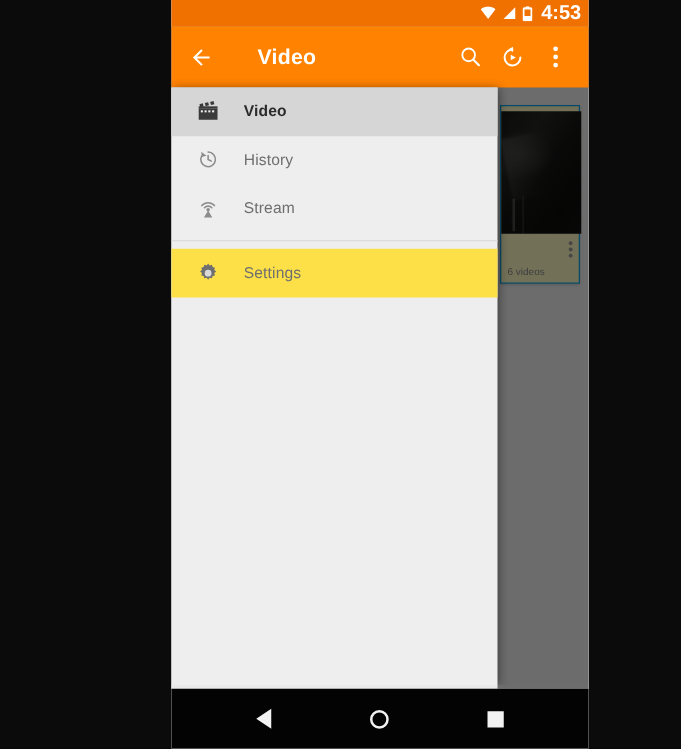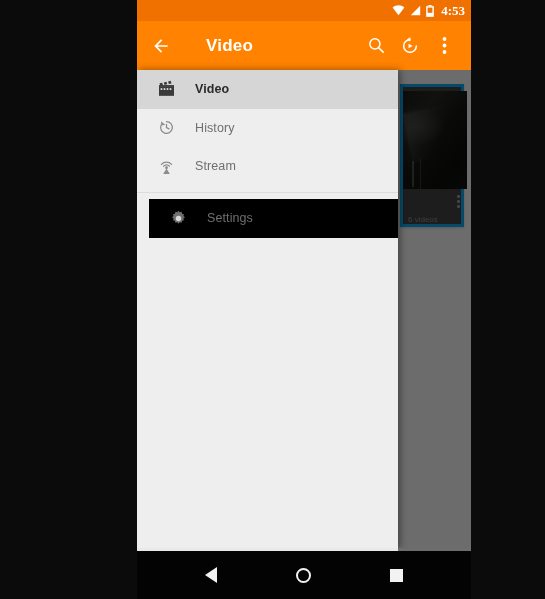--- a/index.html
+++ b/index.html
@@ -46,26 +46,25 @@
     padding-right: 6px;
     box-sizing: border-box;
   }
   #statusbar .sb-icons {
     display: flex;
     align-items: center;
     gap: 5px;
   }
   .sb-clock {
     color: #ffffff;
-    font-size: 13px;
+    font-size: 16px;
     font-weight: bold;
     letter-spacing: 0px;
     line-height: 1;
     margin-left: 2px;
-    font-family: Liberation Serif, serif;
   }
   .sb-ic { display:block; }
 
   
   #toolbar {
     position: absolute;
     left: 0; top: 21px;
     width: 334px; height: 49px;
     background: #ff8200;
     display: flex;
@@ -101,22 +100,22 @@
     background: #efefef;
     overflow: hidden;
   }
   
   #video-card {
     position: absolute;
     left: 263px;
     top: 14px;
     width: 64px;
     height: 143px;
-    background: #404040;
-    border: 3px solid #0ea5e9;
+    background: #fef9c3;
+    border: 1px solid #0ea5e9;
     box-sizing: border-box;
     box-shadow: 0 1px 2px rgba(0,0,0,.16);
   }
   #video-thumb {
     position: absolute;
     left: 0; top: 4px;
     width: 64px; height: 98px;
     background:
       radial-gradient(ellipse 40px 28px at 22% 36%, #3a3a37 0%, rgba(58,58,55,0) 70%),
       linear-gradient(128deg, #1a1a19 0%, #262624 26%, #151514 52%, #0d0d0c 78%, #121211 100%);
@@ -189,21 +188,21 @@
   }
   .drawer-row {
     position: relative;
     height: 38.5px;
     display: flex;
     align-items: center;
     cursor: pointer;
     box-sizing: border-box;
   }
   .drawer-row.selected { background: #d6d6d6; }
-  .drawer-row.pressed  { background: #000000; margin-left: 12px; }
+  .drawer-row.pressed  { background: #fde047; }
   .drawer-row .di {
     width: 58px;
     display: flex;
     align-items: center;
     justify-content: center;
     flex: 0 0 58px;
   }
   .drawer-row .dl {
     font-size: 12.5px;
     color: #6f6f6f;

